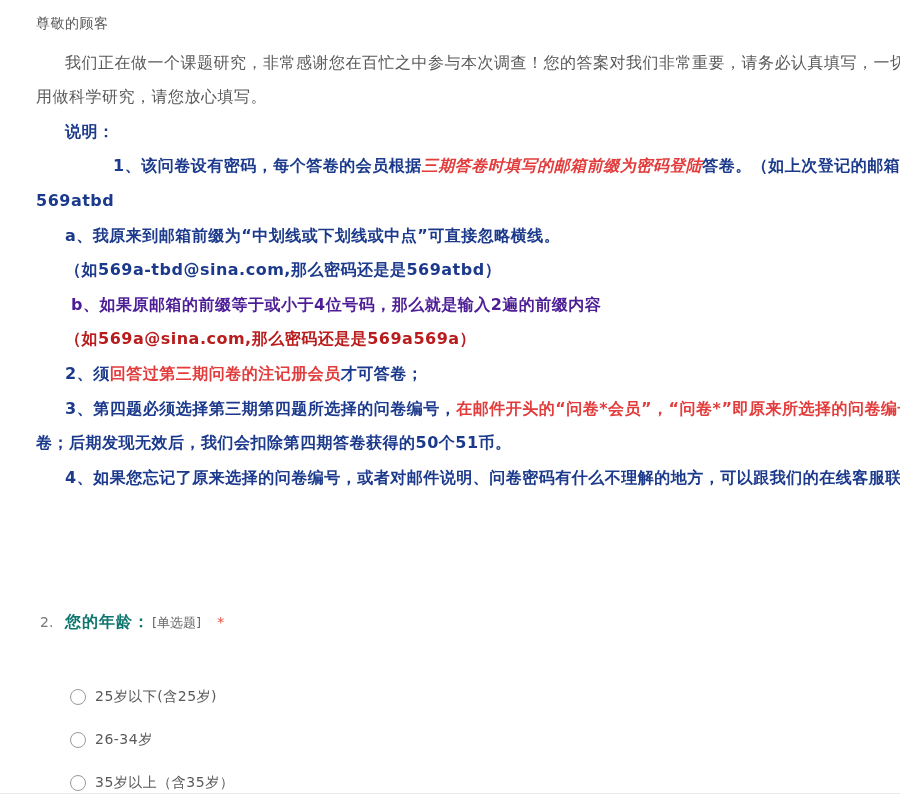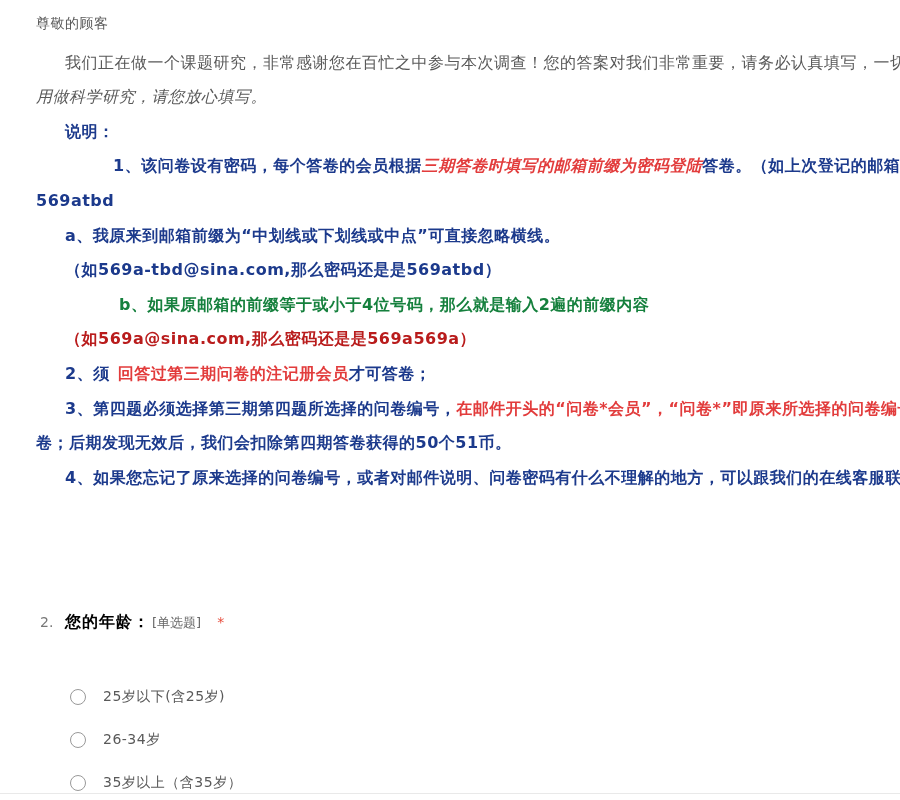--- a/index.html
+++ b/index.html
@@ -80,57 +80,56 @@
     border: 1px solid #999999;
     border-radius: 50%;
     background: #ffffff;
     flex: 0 0 auto;
     margin-right: 9px;
   }
   .option-label {
     font-size: 14px;
     color: #595959;
     letter-spacing: 0.5px;
-    margin-left: 8px;
   }
   .bottom-rule {
     position: absolute;
     left: 0;
     bottom: 6px;
     width: 900px;
     height: 0;
     border-top: 1px solid #e9e9e9;
   }
 </style>
 </head>
 <body>
 
 <div class="doc">
 
   <div id="intro">
       <div class="line small"><span class="seg" style="color: rgb(89, 89, 89);">尊敬的顾客</span></div>
       <div class="line first gap-top"><span class="seg" style="color: rgb(89, 89, 89);">我们正在做一个课题研究，非常感谢您在百忙之中参与本次调查！您的答案对我们非常重要，请务必认真填写，一切调</span></div>
-      <div class="line"><span class="seg" style="color: rgb(89, 89, 89); font-style: italic;">用做科学研究，请您放心填写。</span></div>
+      <div class="line"><span class="seg" style="color: rgb(89, 89, 89);">用做科学研究，请您放心填写。</span></div>
       <div class="line first"><span class="seg b" style="color: rgb(28, 58, 140);">说明：</span></div>
       <div class="line first"><span class="seg b" style="color: rgb(28, 58, 140); margin-left: 48px;">1、该问卷设有密码，每个答卷的会员根据</span><span class="seg b" style="color: rgb(226, 60, 60); font-style: italic;">三期答卷时填写的邮箱前缀为密码登陆</span><span class="seg b" style="color: rgb(28, 58, 140);">答卷。（如上次登记的邮箱为569atbd</span></div>
       <div class="line"><span class="seg b" style="color: rgb(28, 58, 140); margin-top: 36px;">569atbd</span></div>
       <div class="line first"><span class="seg b" style="color: rgb(28, 58, 140);">a、我原来到邮箱前缀为“中划线或下划线或中点”可直接忽略横线。</span></div>
       <div class="line first"><span class="seg b" style="color: rgb(28, 58, 140);">（如569a-tbd@sina.com,那么密码还是是569atbd）</span></div>
-      <div class="line first"><span class="seg b" style="color: #15803d; margin-left: 48px;"> b、如果原邮箱的前缀等于或小于4位号码，那么就是输入2遍的前缀内容</span></div>
+      <div class="line first"><span class="seg b" style="color: #4c1d95;"> b、如果原邮箱的前缀等于或小于4位号码，那么就是输入2遍的前缀内容</span></div>
       <div class="line first"><span class="seg b" style="color: #b91c1c;">（如569a@sina.com,那么密码还是是569a569a）</span></div>
-      <div class="line first"><span class="seg b" style="color: rgb(28, 58, 140);">2、须</span><span class="seg b" style="color: rgb(226, 60, 60); margin-left: 8px;">回答过第三期问卷的注记册会员</span><span class="seg b" style="color: rgb(28, 58, 140); margin-top: 45px;">才可答卷；</span></div>
+      <div class="line first"><span class="seg b" style="color: rgb(28, 58, 140);">2、须</span><span class="seg b" style="color: rgb(226, 60, 60);">回答过第三期问卷的注记册会员</span><span class="seg b" style="color: rgb(28, 58, 140); margin-top: 45px;">才可答卷；</span></div>
       <div class="line first"><span class="seg b" style="color: rgb(28, 58, 140);">3、第四题必须选择第三期第四题所选择的问卷编号，</span><span class="seg b" style="color: rgb(226, 60, 60);">在邮件开头的“问卷*会员”，“问卷*”即原来所选择的问卷编号</span></div>
       <div class="line"><span class="seg b" style="color: rgb(28, 58, 140);">卷；后期发现无效后，我们会扣除第四期答卷获得的50个51币。</span></div>
       <div class="line first"><span class="seg b" style="color: rgb(28, 58, 140);">4、如果您忘记了原来选择的问卷编号，或者对邮件说明、问卷密码有什么不理解的地方，可以跟我们的在线客服联系</span></div>
     </div>
 
   <div class="question">
     <div class="q-head">
       <span class="q-num">2.</span>
-      <span class="q-title" style="color: #000000;">您的年龄：</span>
+      <span class="q-title" style="color: #0f766e;">您的年龄：</span>
       <span class="q-type">[单选题]</span>
       <span class="q-star" style="color: rgb(231, 76, 60);">*</span>
     </div>
     <div class="options" id="options">
         <div class="option-row">
           <span class="radio"></span>
           <span class="option-label">25岁以下(含25岁)</span>
         </div>
         <div class="option-row">
           <span class="radio"></span>

